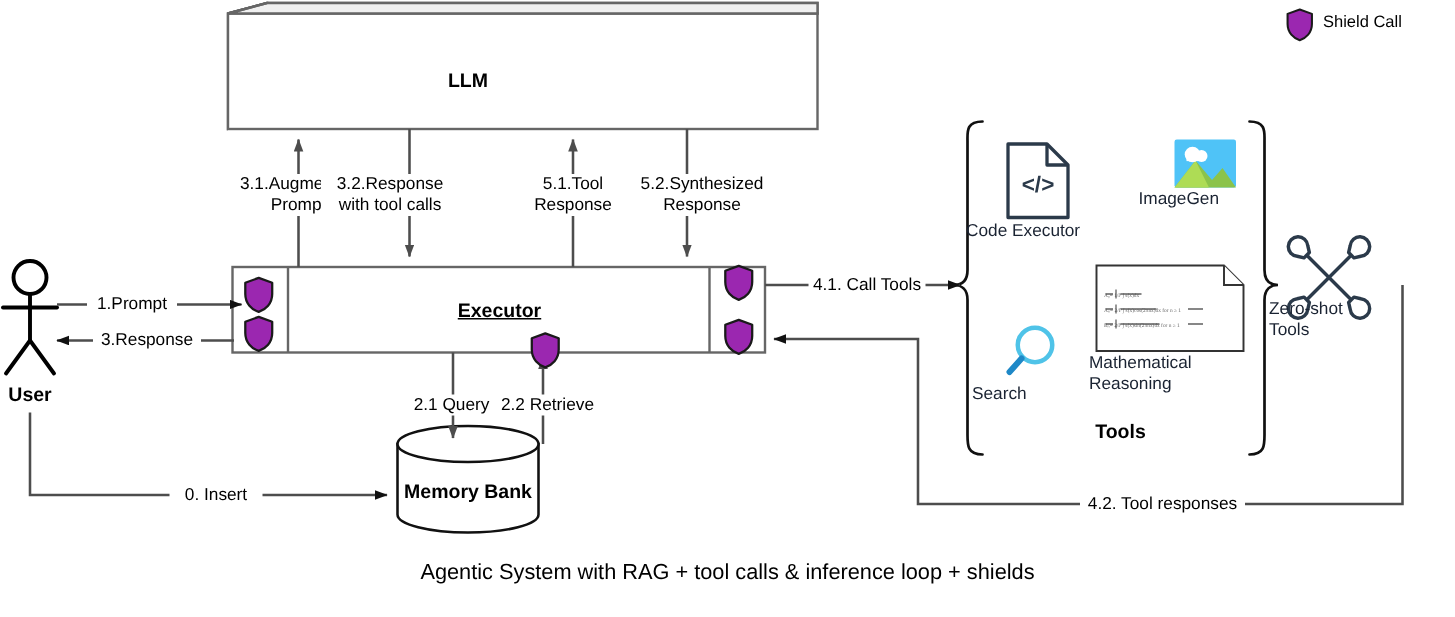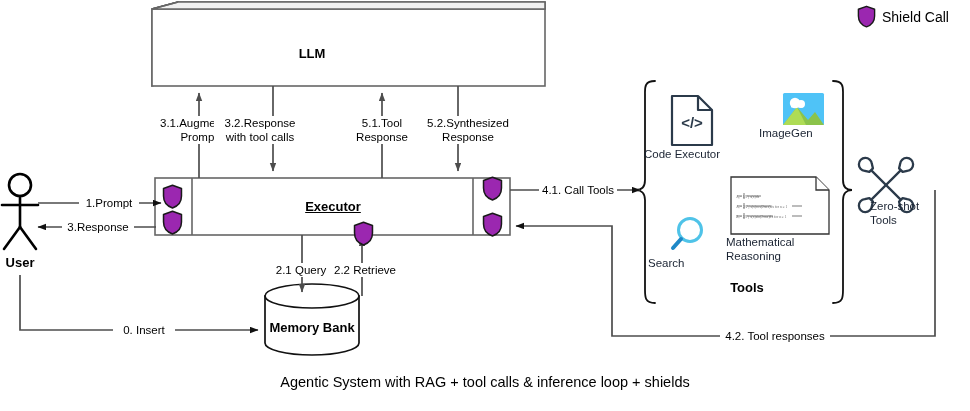--- a/index.html
+++ b/index.html
@@ -8,21 +8,21 @@
   #canvas{position:absolute;inset:0;width:970px;height:411px;}
   .lbl{position:absolute;font-size:11.5px;line-height:14px;color:#000;
        text-align:center;white-space:pre-line;background:#fff;}
   .lbl.nb{background:transparent;}
   svg{position:absolute;left:0;top:0;overflow:visible;}
   .ttl{font-size:13px;font-weight:bold;}
   .caption{position:absolute;left:0;top:374px;width:970px;text-align:center;
            font-size:14.5px;color:#000;}
   .toolname{position:absolute;font-size:11.5px;line-height:13.5px;
             color:#1a2332;}
-  .legend-txt{position:absolute;font-size:14px;color:#000;}
+  .legend-txt{position:absolute;font-size:11px;color:#000;}
 </style>
 </head>
 <body>
 
 <svg id="canvas" viewBox="0 0 970 411">
   <defs>
     <marker id="ah" markerWidth="9" markerHeight="9" refX="8" refY="3.2" orient="auto" markerUnits="userSpaceOnUse">
       <path d="M0,0 L8.5,3.2 L0,6.4 z" fill="#4d4d4d"></path>
     </marker>
     <marker id="ahb" markerWidth="9" markerHeight="9" refX="8" refY="3.2" orient="auto" markerUnits="userSpaceOnUse">
@@ -163,35 +163,35 @@
 
 <div class="lbl" style="left:199px;top:116px;width:86px;margin-left:-43px;">3.1.Augmented
 Prompt</div>
 <div class="lbl" style="left:260px;top:116px;width:92px;margin-left:-46px;">3.2.Response
 with tool calls</div>
 <div class="lbl" style="left:382px;top:116px;width:66px;margin-left:-33px;">5.1.Tool
 Response</div>
 <div class="lbl" style="left:468px;top:116px;width:92px;margin-left:-46px;">5.2.Synthesized
 Response</div>
 
-<div class="lbl" style="left:109px;top:196px;width:60px;margin-left:-30px;">1.Prompt</div>
+<div class="lbl" style="left:88px;top:196px;width:60px;margin-left:-30px;">1.Prompt</div>
 <div class="lbl" style="left:98px;top:220px;width:72px;margin-left:-36px;">3.Response</div>
 
 <div class="lbl" style="left:301px;top:263px;width:62px;margin-left:-31px;">2.1 Query</div>
 <div class="lbl" style="left:365px;top:263px;width:72px;margin-left:-36px;">2.2 Retrieve</div>
 
 <div class="lbl" style="left:144px;top:323px;width:62px;margin-left:-31px;">0. Insert</div>
 
 <div class="lbl" style="left:578px;top:183px;width:78px;margin-left:-39px;">4.1. Call Tools</div>
 
 <div class="lbl" style="left:775px;top:329px;width:110px;margin-left:-55px;">4.2. Tool responses</div>
 
 <div class="toolname" style="left:692px;top:148px;width:96px;margin-left:-48px;">Code Executor</div>
 <div class="toolname" style="left:804px;top:127px;width:90px;margin-left:-45px;">ImageGen</div>
 <div class="toolname" style="left:688px;top:257px;width:80px;margin-left:-40px;">Search</div>
 <div class="toolname" style="left:781px;top:236px;width:110px;margin-left:-55px;white-space:pre-line;">Mathematical
 Reasoning</div>
-<div class="toolname" style="left:910px;top:200px;width:80px;margin-left:-40px;white-space:pre-line;">Zero-shot
+<div class="toolname" style="left:886px;top:200px;width:80px;margin-left:-40px;white-space:pre-line;">Zero-shot
 Tools</div>
 
 <div class="legend-txt" style="left:882px;top:9px;">Shield Call</div>
 
 <div class="caption">Agentic System with RAG + tool calls &amp; inference loop + shields</div>
 
 </body></html>

